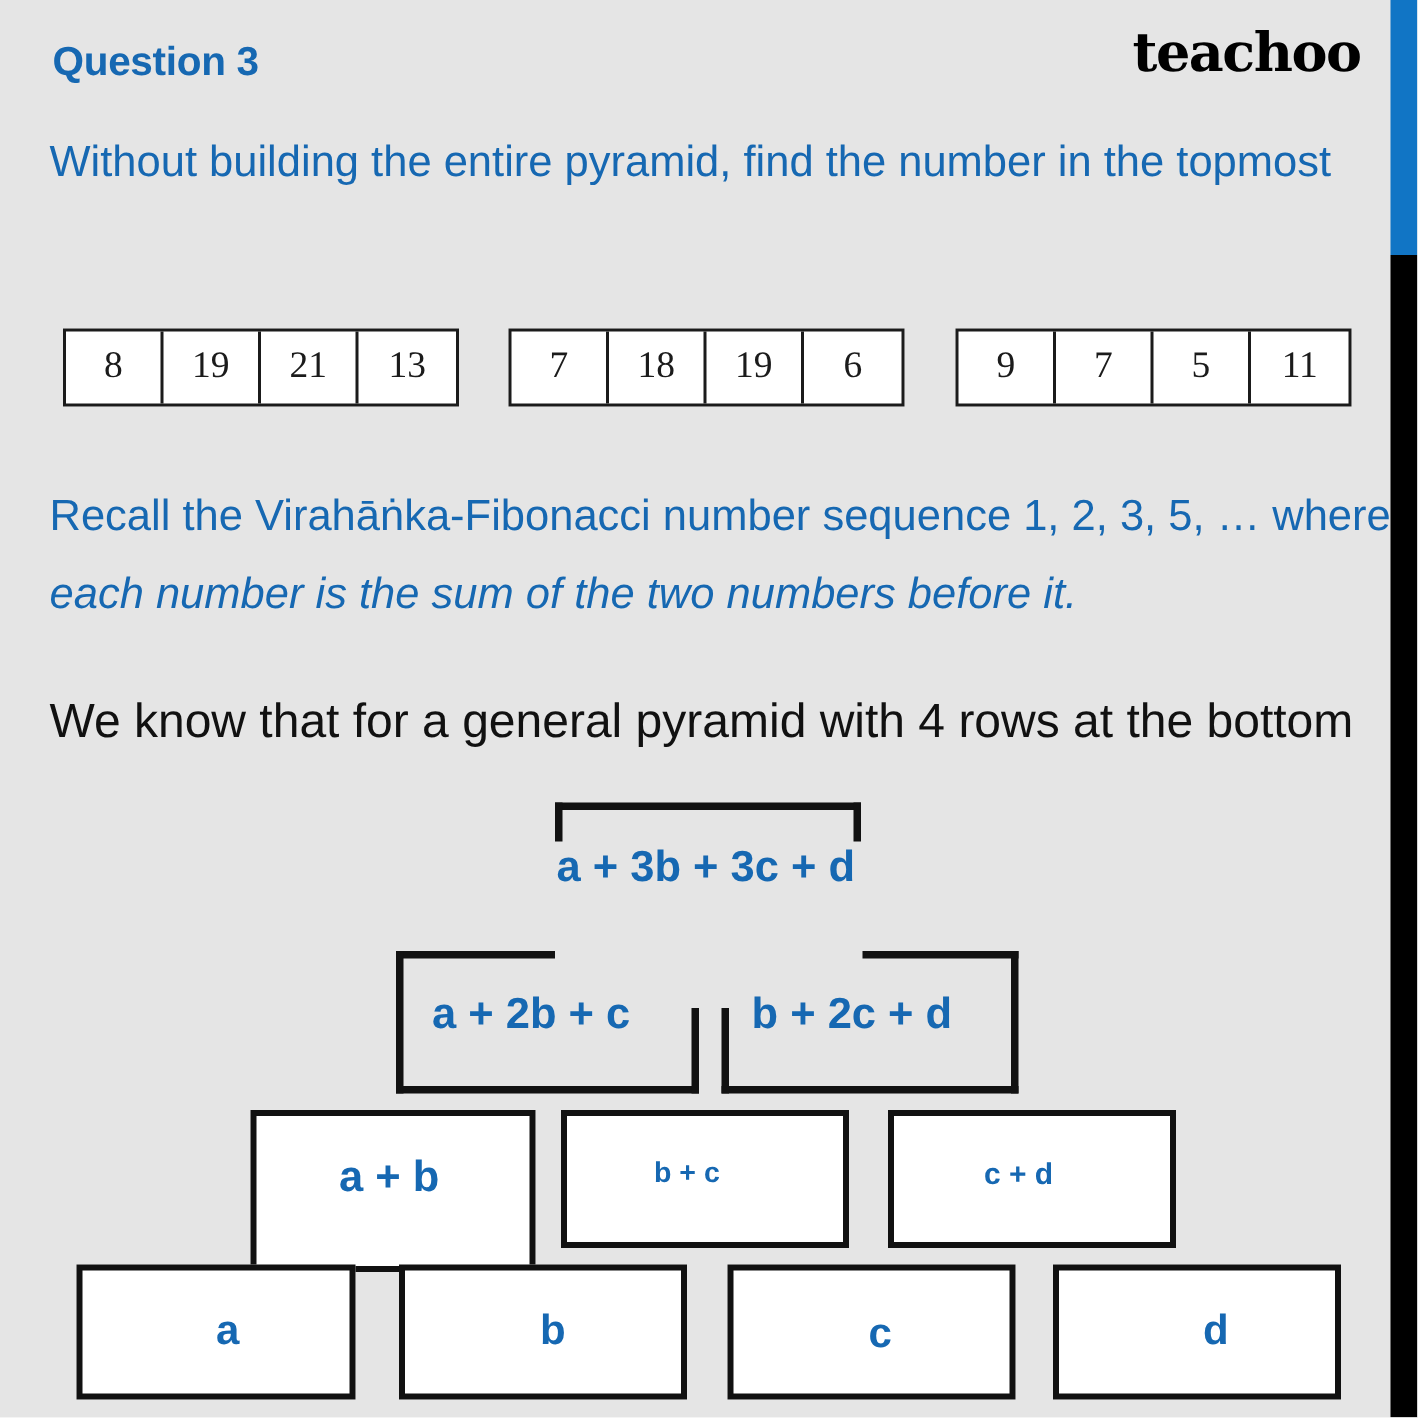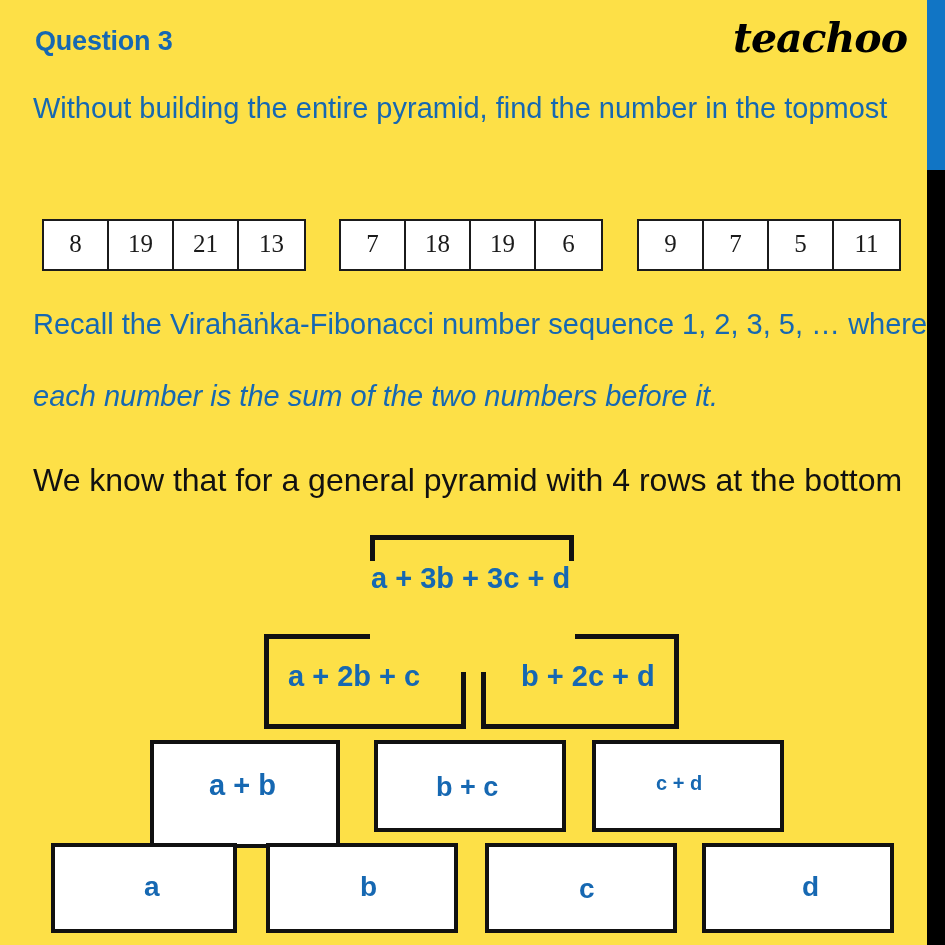--- a/index.html
+++ b/index.html
@@ -7,21 +7,21 @@
     padding: 0;
     background: #ffffff;
   }
   body {
     font-family: "Liberation Sans", sans-serif;
   }
   #page {
     position: relative;
     width: 945px;
     height: 945px;
-    background: #fde047;
+    background: #e5e5e5;
     overflow: hidden;
   }
 
   
   .edge-bar-blue {
     position: absolute;
     right: 0;
     top: 0;
     width: 18px;
     height: 170px;
@@ -45,41 +45,40 @@
     font-weight: bold;
     color: #1668b2;
     letter-spacing: -0.2px;
     white-space: nowrap;
   }
   .brand-logo {
     position: absolute;
     right: 38px;
     top: 14px;
     font-family: "DejaVu Serif", serif;
-    font-style: italic;
-    font-weight: bold;
-    font-size: 41px;
+    font-weight: bold;
+    font-size: 36px;
     color: #000000;
     letter-spacing: -1px;
     white-space: nowrap;
   }
 
   
   .para {
     position: absolute;
     left: 33px;
     font-size: 29px;
     line-height: 56px;
     color: #1668b2;
     white-space: nowrap;
   }
   .para.black { color: #111111; }
   .para-l1 { top: 80px; }
   .para-l2 { top: 136px; }
-  .para-l3 { top: 296px; }
+  .para-l3 { top: 316px; }
   .para-l4 { top: 368px; font-style: italic; }
   .para-l5 { top: 452px; font-size: 32px; }
 
   
   .strip {
     position: absolute;
     top: 219px;
     display: flex;
     border: 2px solid #1b1b1b;
     box-sizing: border-box;
@@ -142,39 +141,39 @@
   #row2-box-1 .lft  { left: 0; top: 0; width: 5px; height: 95px; }
   #row2-box-1 .bot  { left: 0; bottom: 0; width: 202px; height: 5px; }
   #row2-box-1 .rgt  { right: 0; top: 38px; width: 5px; height: 57px; }
   #row2-box-1 .txt  { left: 24px; top: 26px; font-size: 29px; }
 
   #row2-box-2 { left: 481px; top: 634px; width: 198px; height: 95px; }
   #row2-box-2 .top  { right: 0; top: 0; width: 104px; height: 5px; }
   #row2-box-2 .rgt  { right: 0; top: 0; width: 5px; height: 95px; }
   #row2-box-2 .bot  { left: 0; bottom: 0; width: 198px; height: 5px; }
   #row2-box-2 .lft  { left: 0; top: 38px; width: 5px; height: 57px; }
-  #row2-box-2 .txt  { left: 20px; top: 26px; font-size: 29px; margin-left: 20px; }
+  #row2-box-2 .txt  { left: 20px; top: 26px; font-size: 29px; }
 
   
   .full-box {
     position: absolute;
     box-sizing: border-box;
     border: 4px solid #111111;
     background: #ffffff;
   }
   .full-box .txt {
     position: absolute;
     color: #1668b2;
     font-weight: bold;
     white-space: nowrap;
   }
-  #row3-box-1 { left: 150px; top: 740px; width: 190px; height: 108px; }
+  #row3-box-1 { left: 167px; top: 740px; width: 190px; height: 108px; }
   #row3-box-1 .txt { left: 55px; top: 25px; font-size: 29px; }
   #row3-box-2 { left: 374px; top: 740px; width: 192px; height: 92px; }
-  #row3-box-2 .txt { left: 58px; top: 28px; font-size: 27px; }
+  #row3-box-2 .txt { left: 58px; top: 28px; font-size: 19px; }
   #row3-box-3 { left: 592px; top: 740px; width: 192px; height: 92px; }
   #row3-box-3 .txt { left: 60px; top: 28px; font-size: 20px; }
 
   #row4-box-1 { left: 51px; top: 843px; width: 186px; height: 90px; }
   #row4-box-1 .txt { left: 89px; top: 24px; font-size: 28px; }
   #row4-box-2 { left: 266px; top: 843px; width: 192px; height: 90px; }
   #row4-box-2 .txt { left: 90px; top: 24px; font-size: 28px; }
   #row4-box-3 { left: 485px; top: 843px; width: 192px; height: 90px; }
   #row4-box-3 .txt { left: 90px; top: 26px; font-size: 28px; }
   #row4-box-4 { left: 702px; top: 843px; width: 192px; height: 90px; }

